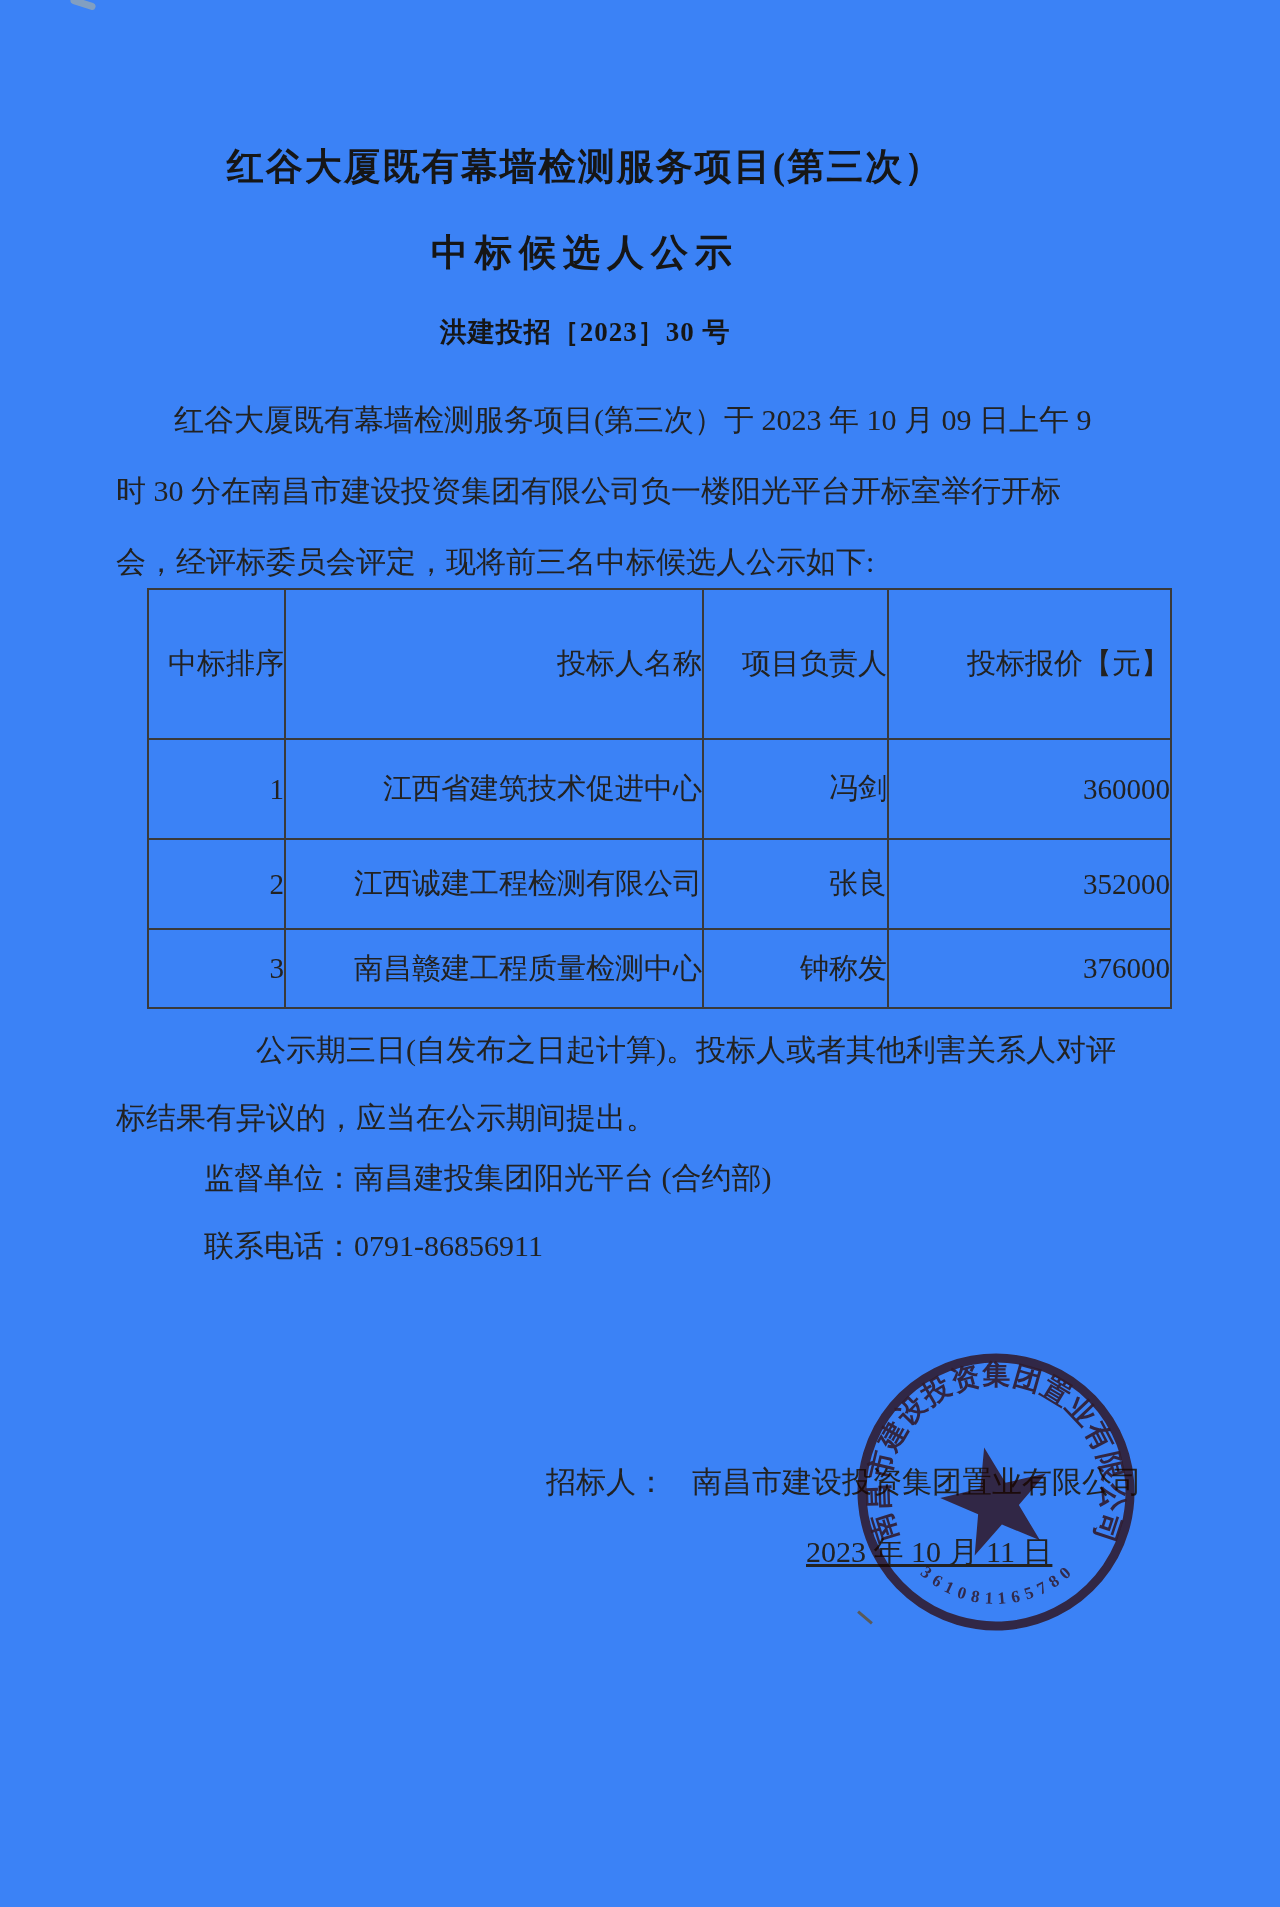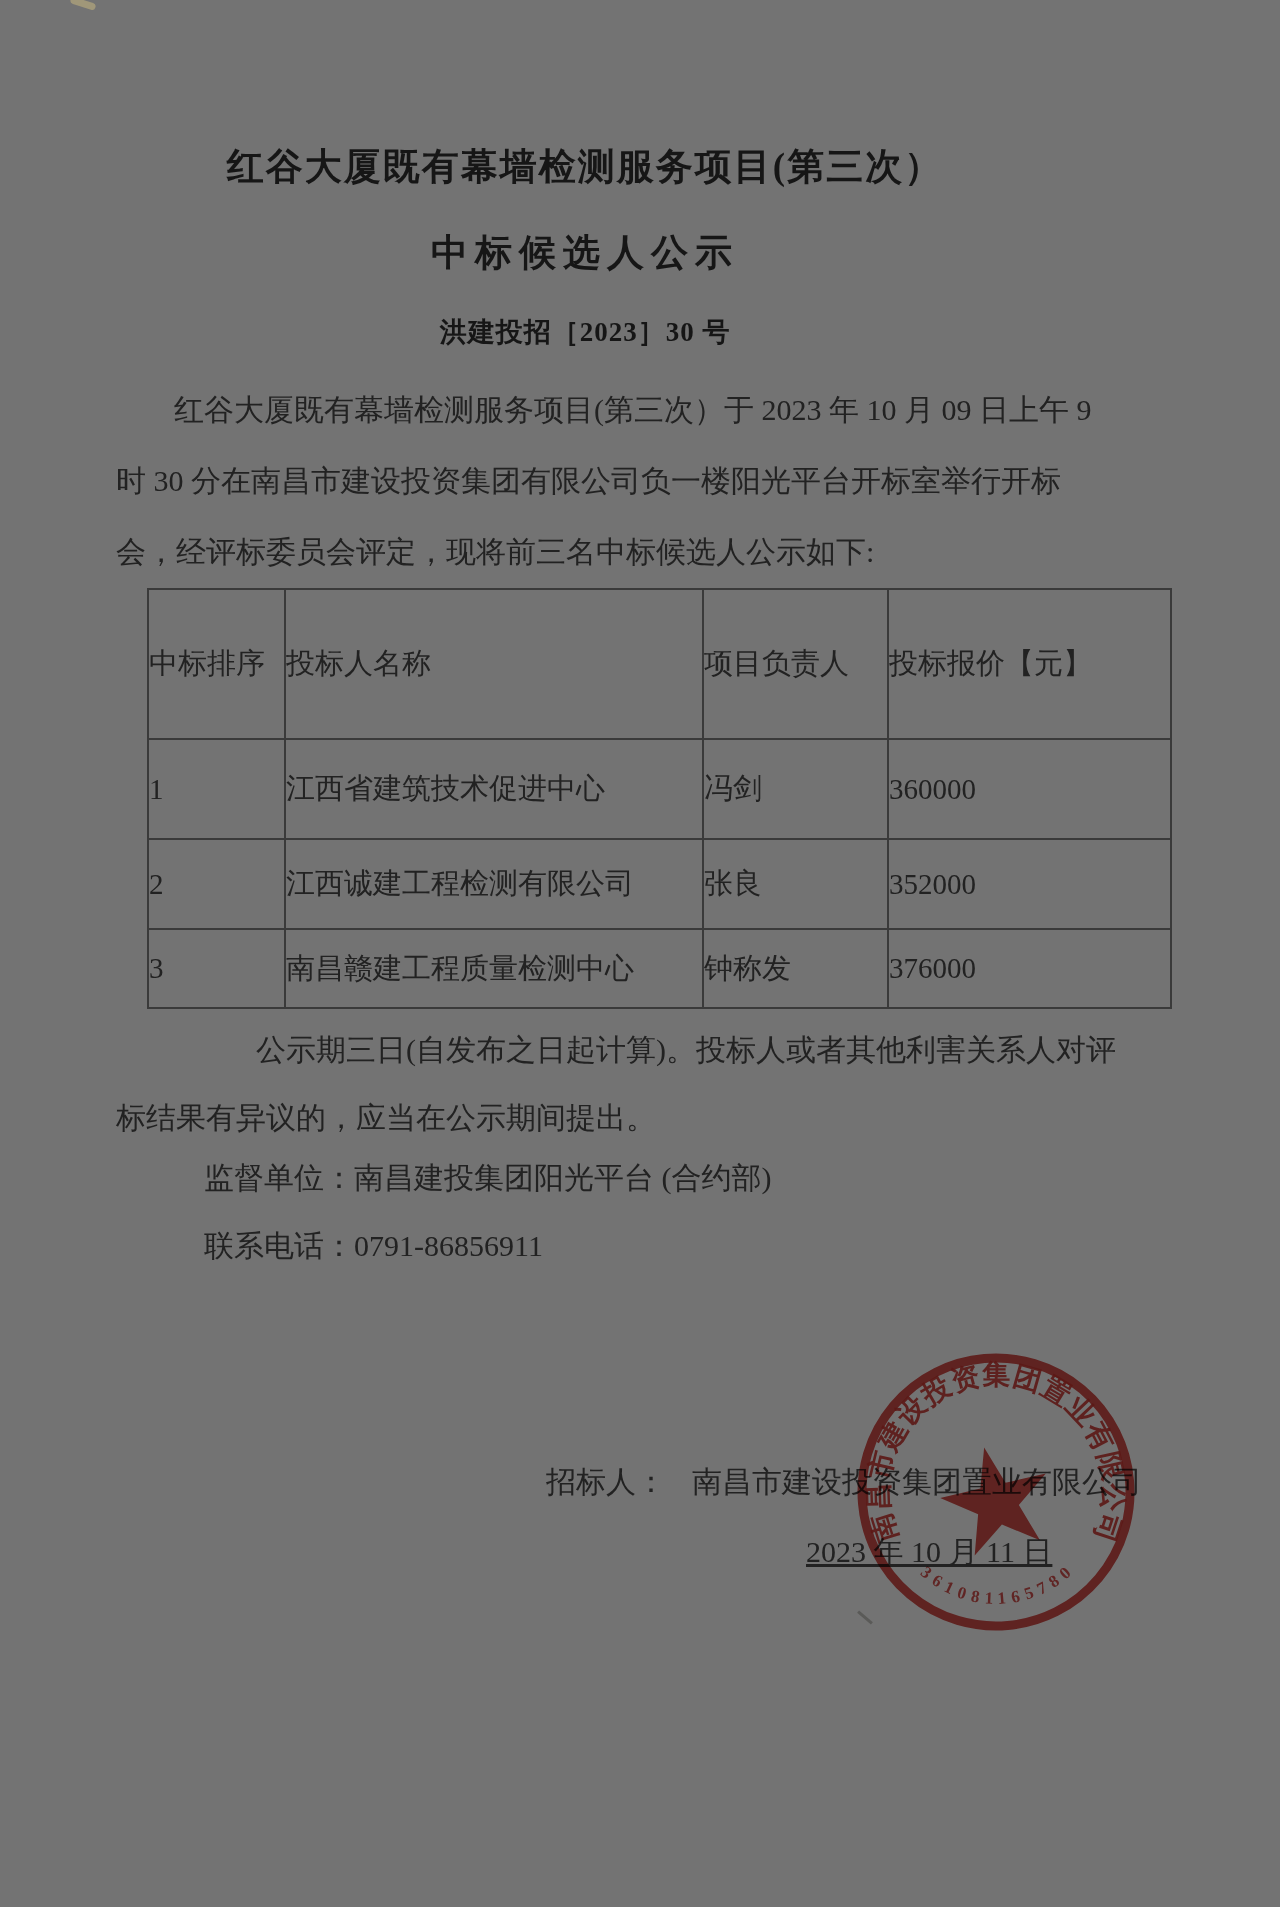--- a/index.html
+++ b/index.html
@@ -2,59 +2,59 @@
 <html><head>
 <meta charset="utf-8">
 <style>
   * { margin: 0; padding: 0; box-sizing: border-box; }
   html, body { background: #e9e9e7; }
   .page {
     position: relative;
     width: 1280px;
     height: 1907px;
     margin: 0 auto;
-    background: #737373;
+    background: #3b82f6;
     overflow: hidden;
     font-family: "Liberation Serif", "DejaVu Serif", serif;
     color: #1f1f1f;
   }
   .abs { position: absolute; }
   .center-line {
     left: 0; width: 1170px;
     text-align: center;
     font-weight: bold;
     color: #161616;
   }
   .doc-title { font-size: 37px; letter-spacing: 2px; }
   .doc-title2 { font-size: 37px; letter-spacing: 7px; }
   .doc-number { font-size: 27px; letter-spacing: 1px; }
   .bodyline {
     font-size: 30px;
     white-space: nowrap;
     color: #222;
   }
-  .intro { left: 116px; top: 374px; width: 860px; }
+  .intro { left: 116px; top: 384px; width: 860px; }
   .intro .bodyline { height: 71px; line-height: 71px; }
   .indent1 { text-indent: 58px; }
   .notice { left: 116px; top: 1016px; width: 860px; }
   .notice .bodyline { height: 68px; line-height: 68px; }
   .indent2 { text-indent: 140px; text-align: right; }
 
   table.bids {
     position: absolute;
     left: 147px; top: 588px;
     width: 991px;
     border-collapse: collapse;
     table-layout: fixed;
     font-size: 29px;
     color: #222;
   }
   table.bids th, table.bids td {
     border: 2px solid #3a3a3a;
-    text-align: left;
+    text-align: right;
     vertical-align: middle;
     font-weight: normal;
     padding: 0;
   }
   .col-rank { width: 137px; }
   .col-bidder { width: 418px; margin-top: 12px; }
   .col-manager { width: 185px; border-radius: 28px; }
   .col-price { width: 283px; }
   tr.hdr { height: 150px; }
   tr.r1 { height: 100px; }

